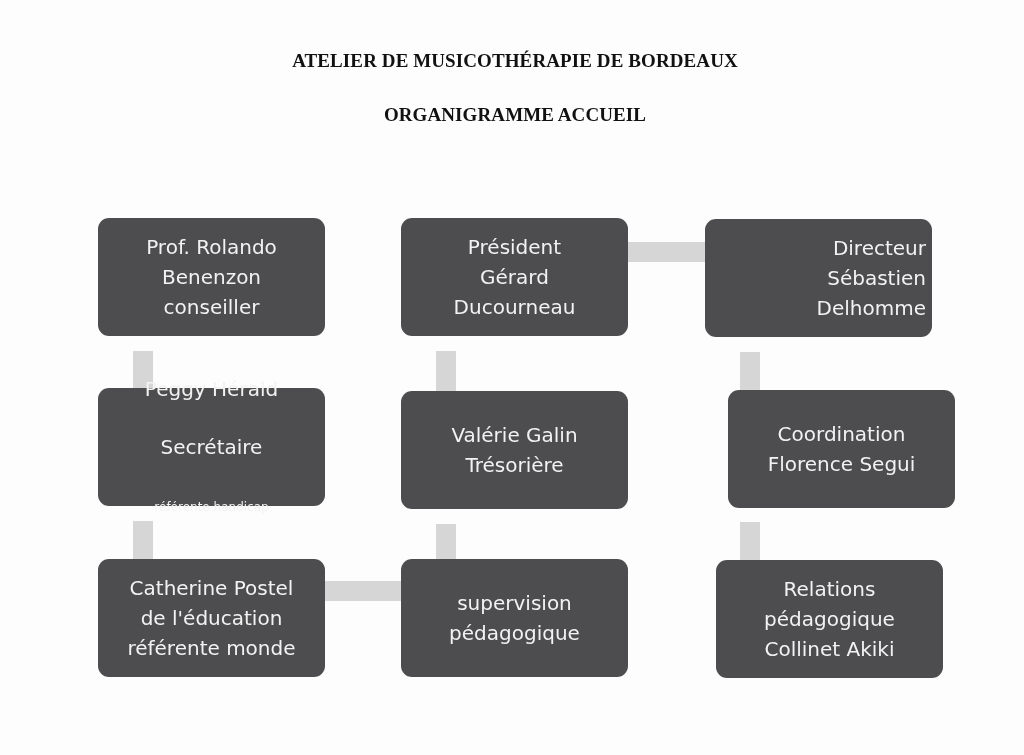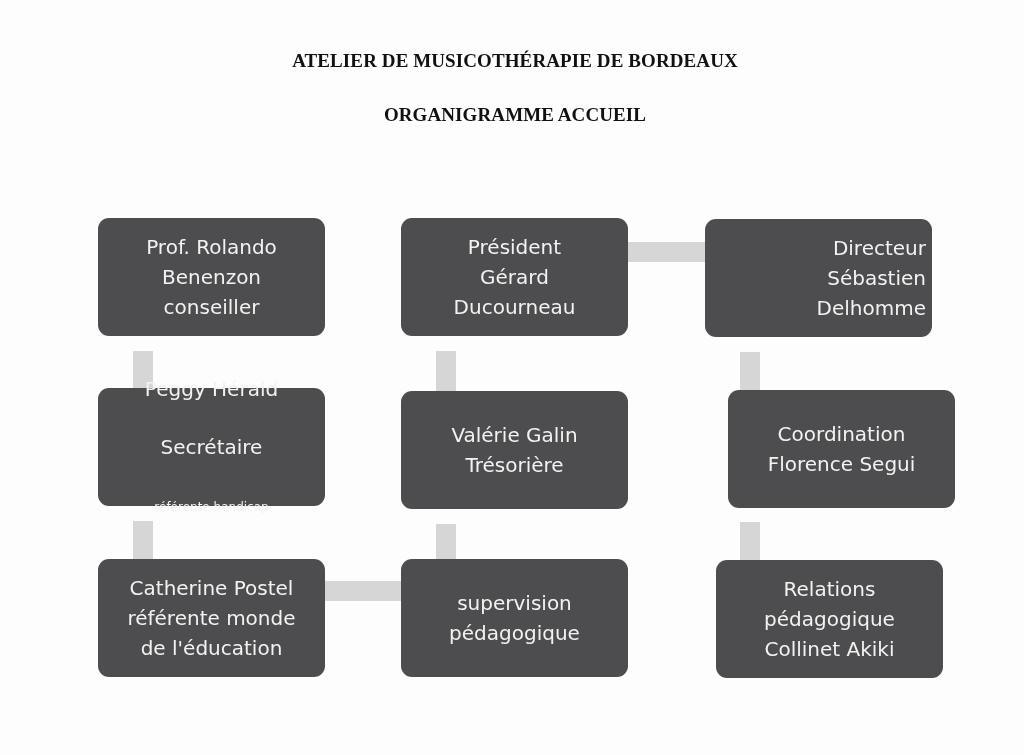--- a/index.html
+++ b/index.html
@@ -73,22 +73,22 @@
   <span class="line">Benenzon</span>
   <span class="line">conseiller</span>
 </div>
 <div class="box" style="left:98px; top:388px;gap:28px;">
   <span class="line">Peggy Hérald</span>
   <span class="line">Secrétaire</span>
   <span class="line small">référente handicap</span>
 </div>
 <div class="box" style="left:98px; top:559px;">
   <span class="line">Catherine Postel</span>
+  <span class="line">de l'éducation</span>
   <span class="line">référente monde</span>
-  <span class="line">de l'éducation</span>
 </div>
 
 <div class="box" style="left:401px; top:218px;">
   <span class="line">Président</span>
   <span class="line">Gérard</span>
   <span class="line">Ducourneau</span>
 </div>
 <div class="box" style="left:401px; top:391px;">
   <span class="line">Valérie Galin</span>
   <span class="line">Trésorière</span>

